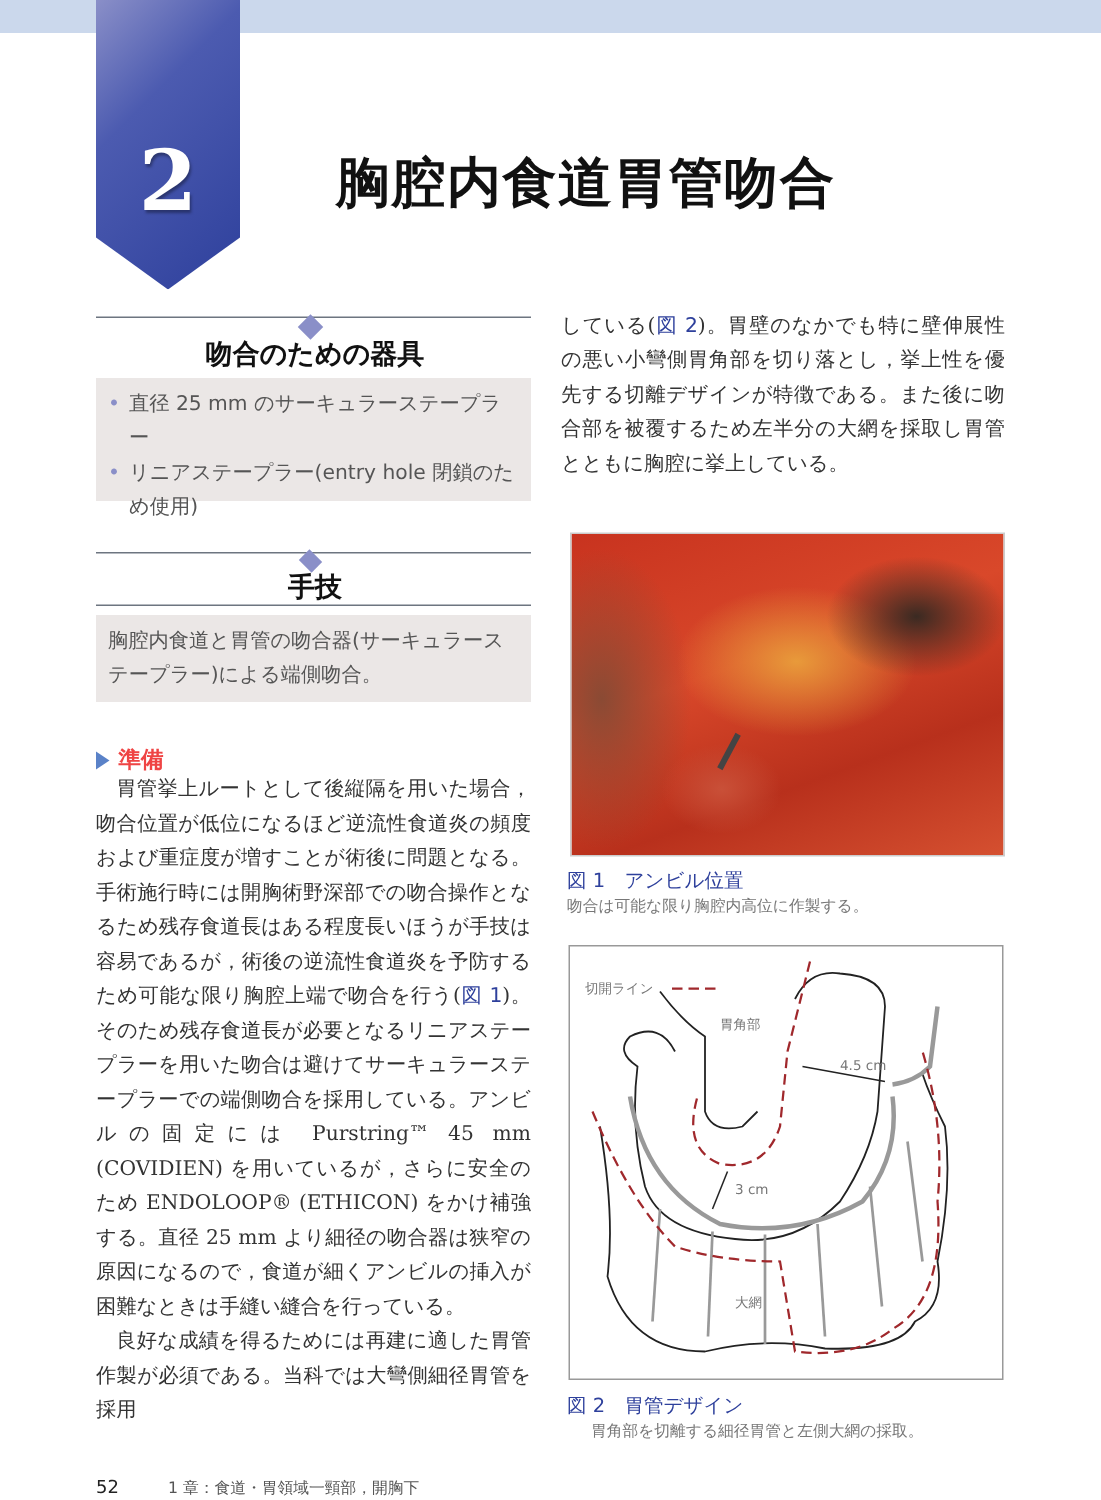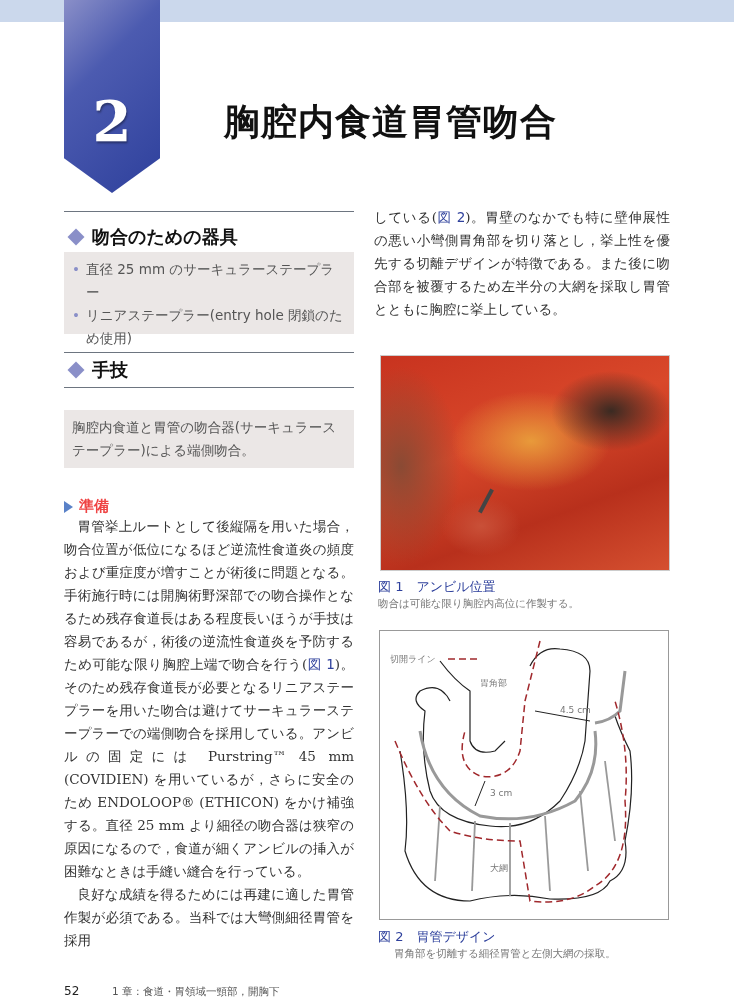--- a/index.html
+++ b/index.html
@@ -52,36 +52,36 @@
   .footer-chap { position: absolute; left: 112px; top: 985px; font-size: 10.5px; color: #555; }
 </style>
 </head>
 <body>
 
 <div class="top-band"></div>
 <div class="chapter-ribbon"></div>
 <div class="chapter-num">2</div>
 <h1 class="page-title">胸腔内食道胃管吻合</h1>
 
-<div class="sec-head" style="top:211px;height:52px;">
+<div class="sec-head" style="top:211px;height:52px;flex-direction:column;">
   <span class="diamond"></span>
   <span class="label">吻合のための器具</span>
 </div>
 <div class="sec-box" style="top:252px;height:82px;">
   <div class="bullet">
       <span class="dot">•</span>
       <span>直径 25 mm のサーキュラーステープラー</span>
     </div>
   <div class="bullet">
       <span class="dot">•</span>
       <span>リニアステープラー(entry hole 閉鎖のため使用)</span>
     </div>
 </div>
 
-<div class="sec-head" style="top:352px;height:36px;">
+<div class="sec-head" style="top:368px;height:36px;flex-direction:column;">
   <span class="diamond"></span>
   <span class="label">手技</span>
 </div>
 <div class="sec-box" style="top:410px;height:58px;">
   <span>胸腔内食道と胃管の吻合器(サーキュラーステープラー)による端側吻合。</span>
 </div>
 
 <div class="sub-head">
   <span class="tri"></span>
   <span class="label">準備</span>

